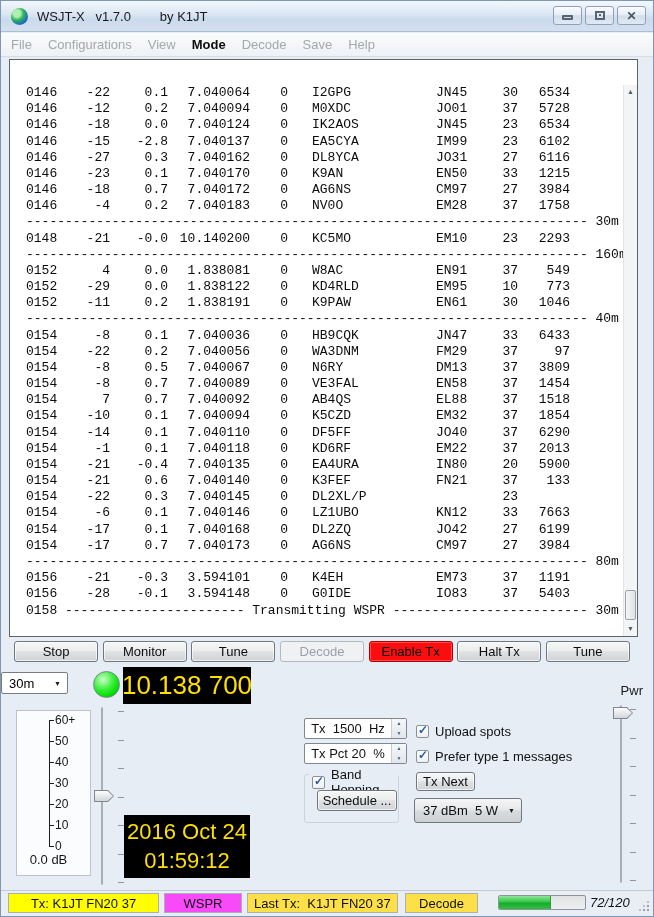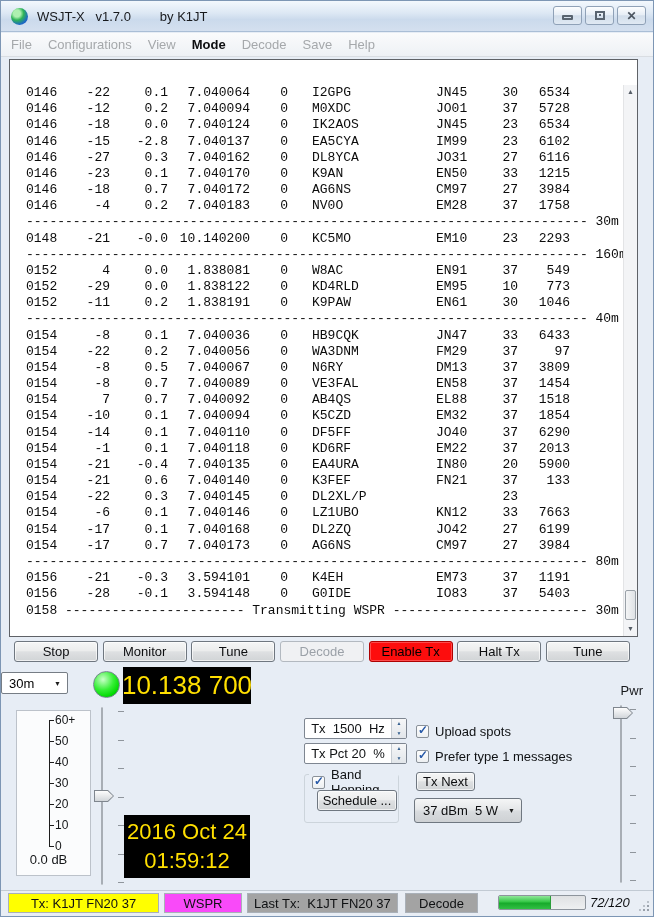--- a/index.html
+++ b/index.html
@@ -122,21 +122,21 @@
   .gb-title{position:absolute;left:4px;top:-8px;background:#e7edf5;padding:0 3px;}
   .btn.sched{position:absolute;left:12px;top:15px;width:80px;height:21px;}
   .btn.txnext{position:absolute;left:415px;top:771px;width:59px;height:19px;}
   .combo-power{position:absolute;left:413px;top:797px;width:108px;height:25px;border:1px solid #6f7780;
     border-radius:3px;background:linear-gradient(#f5f6f6,#e5e7e9 45%,#d8dbde 55%,#ced1d4);
     padding-left:8px;white-space:pre;color:#0d0e10;}
 
   
   .statusbar{position:absolute;left:0;right:0;top:889px;height:25px;border-top:1px solid #c2cad3;background:#e9eef5;}
   .sp{position:absolute;top:2px;height:20px;border:1px solid #a9b0b8;display:flex;align-items:center;
-    justify-content:center;font-size:13px;color:#0f1113;background:#a3a3a3;}
+    justify-content:center;font-size:13px;color:#0f1113;background:#fde047;}
   .sp-tx{left:7px;width:151px;background:#ffff00;}
   .sp-mode{left:163px;width:78px;background:#f94af9;}
   .sp-last{left:246px;width:151px;justify-content:flex-start;padding-left:6px;white-space:pre;}
   .sp-night{left:404px;width:73px;}
   .progress{position:absolute;left:497px;top:4px;width:88px;height:15px;border:1px solid #8d949c;border-radius:2px;
     background:linear-gradient(#dfe1e3,#eef0f1);overflow:hidden;}
   .pfill{height:100%;background:linear-gradient(#8fe69a,#35c746 45%,#17aa2b 55%,#32bf44);
     border-right:1px solid #2b9e3a;}
   .ptext{position:absolute;left:589px;top:4px;color:#0f1113;font-style:italic;}
   .grip{position:absolute;right:4px;bottom:4px;width:9px;height:9px;}

